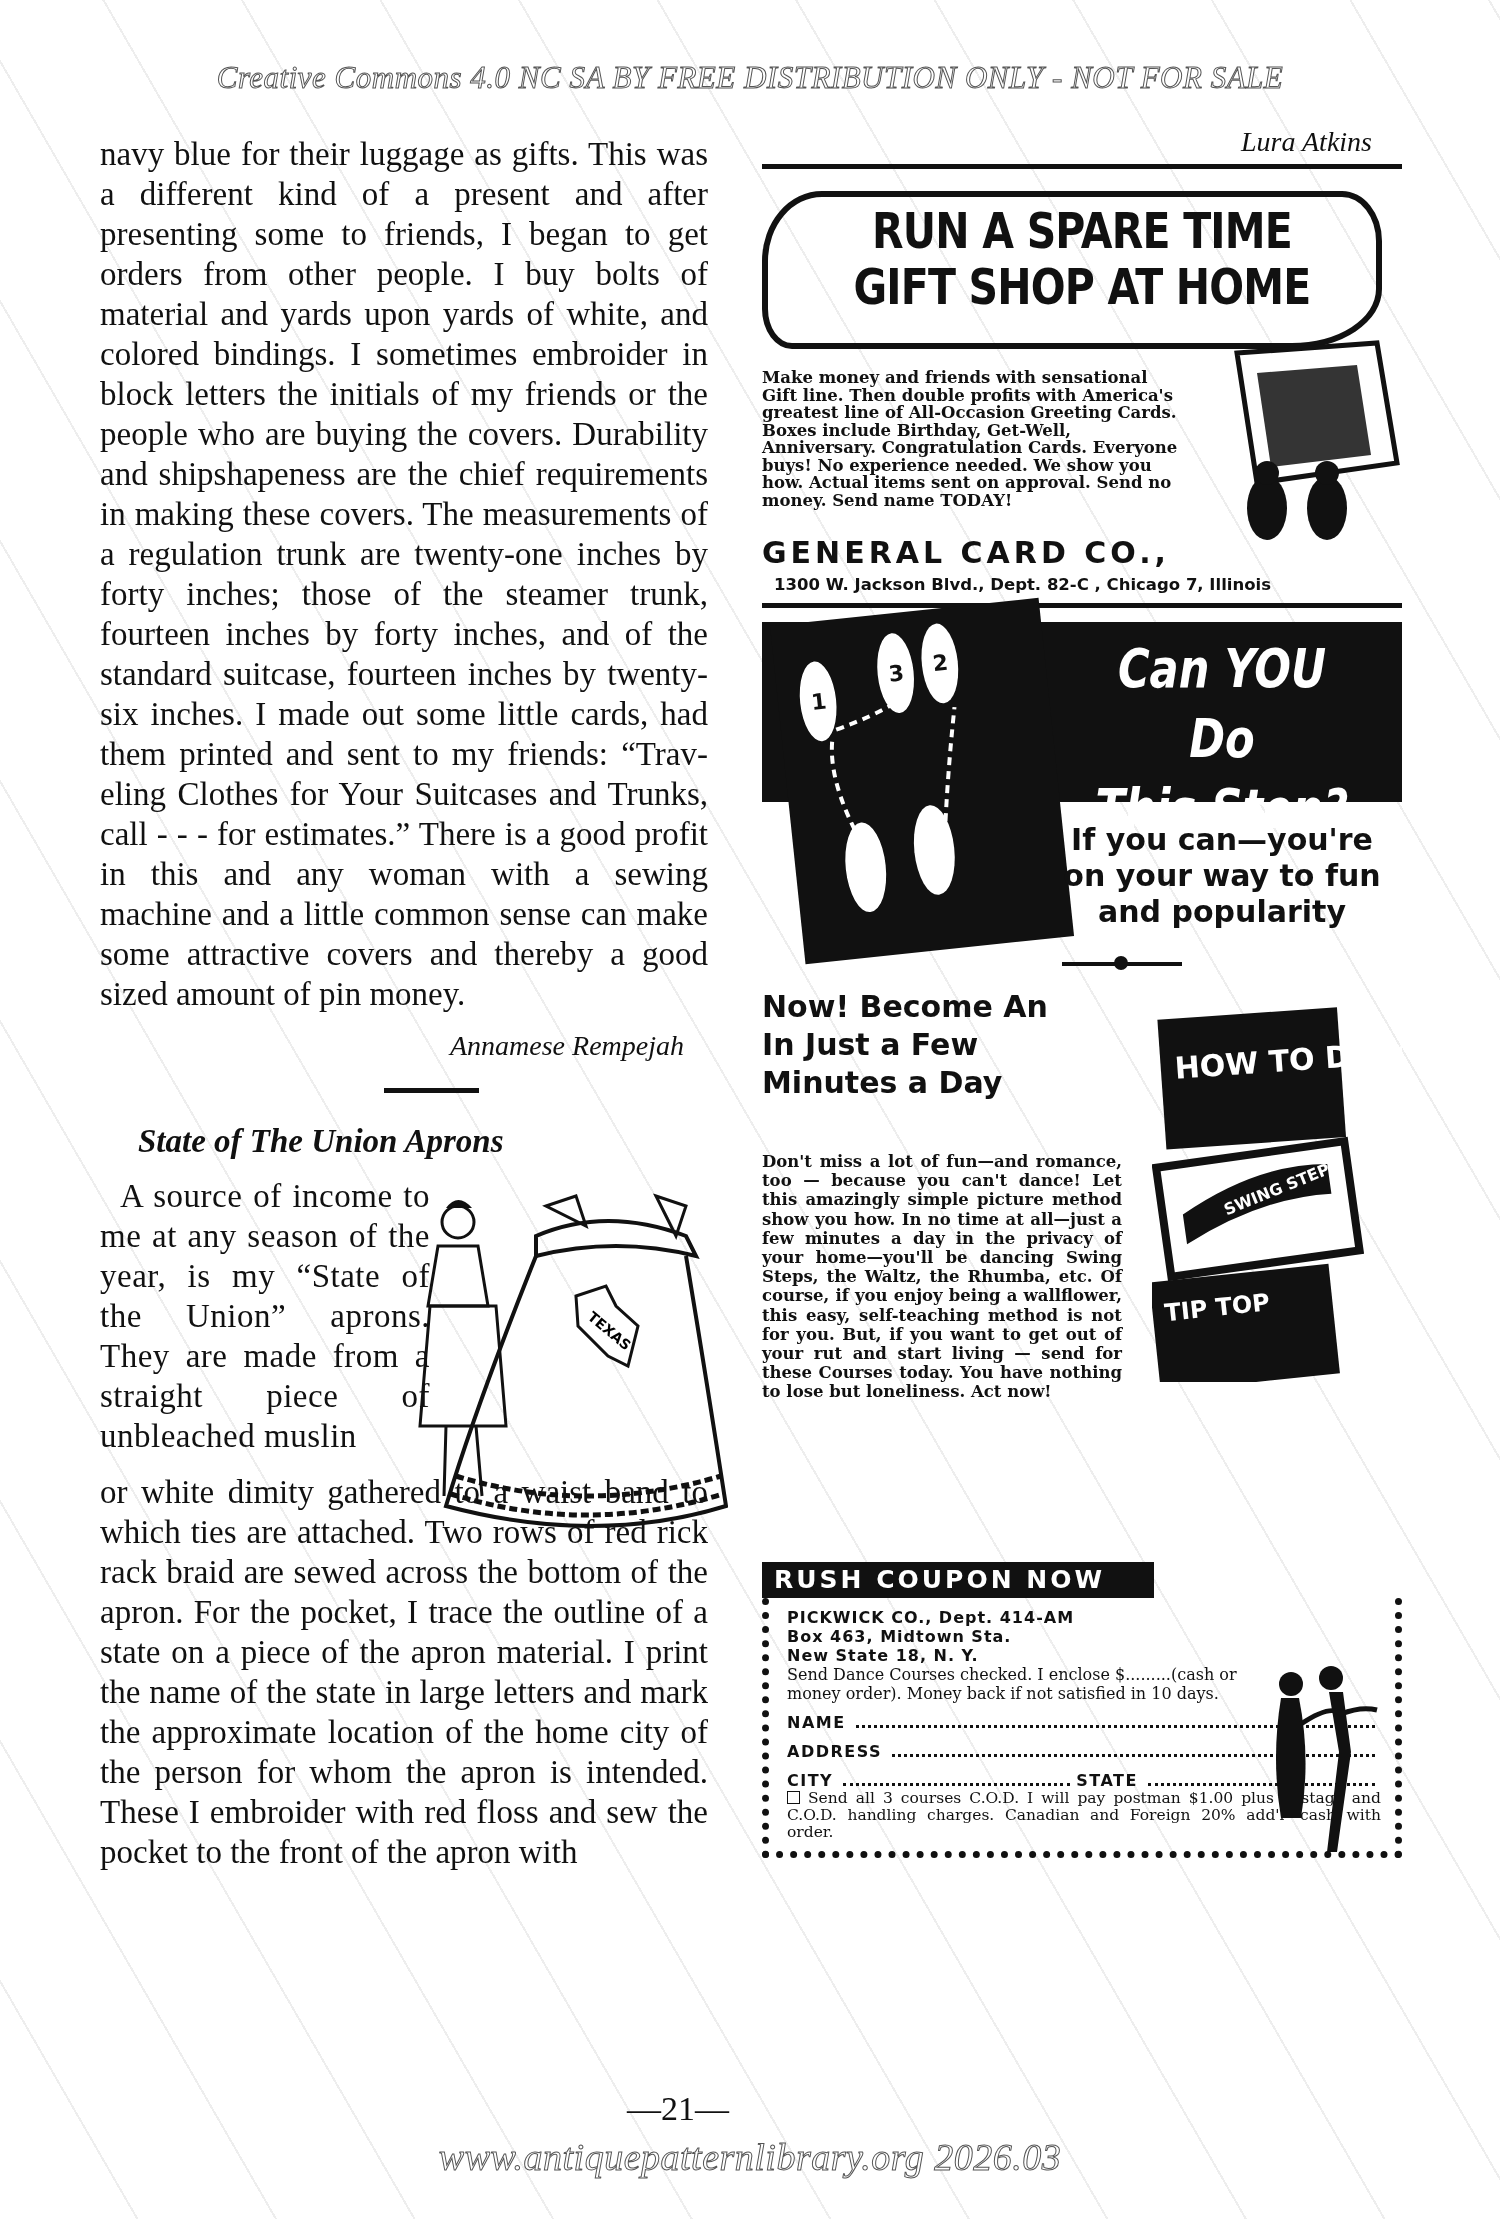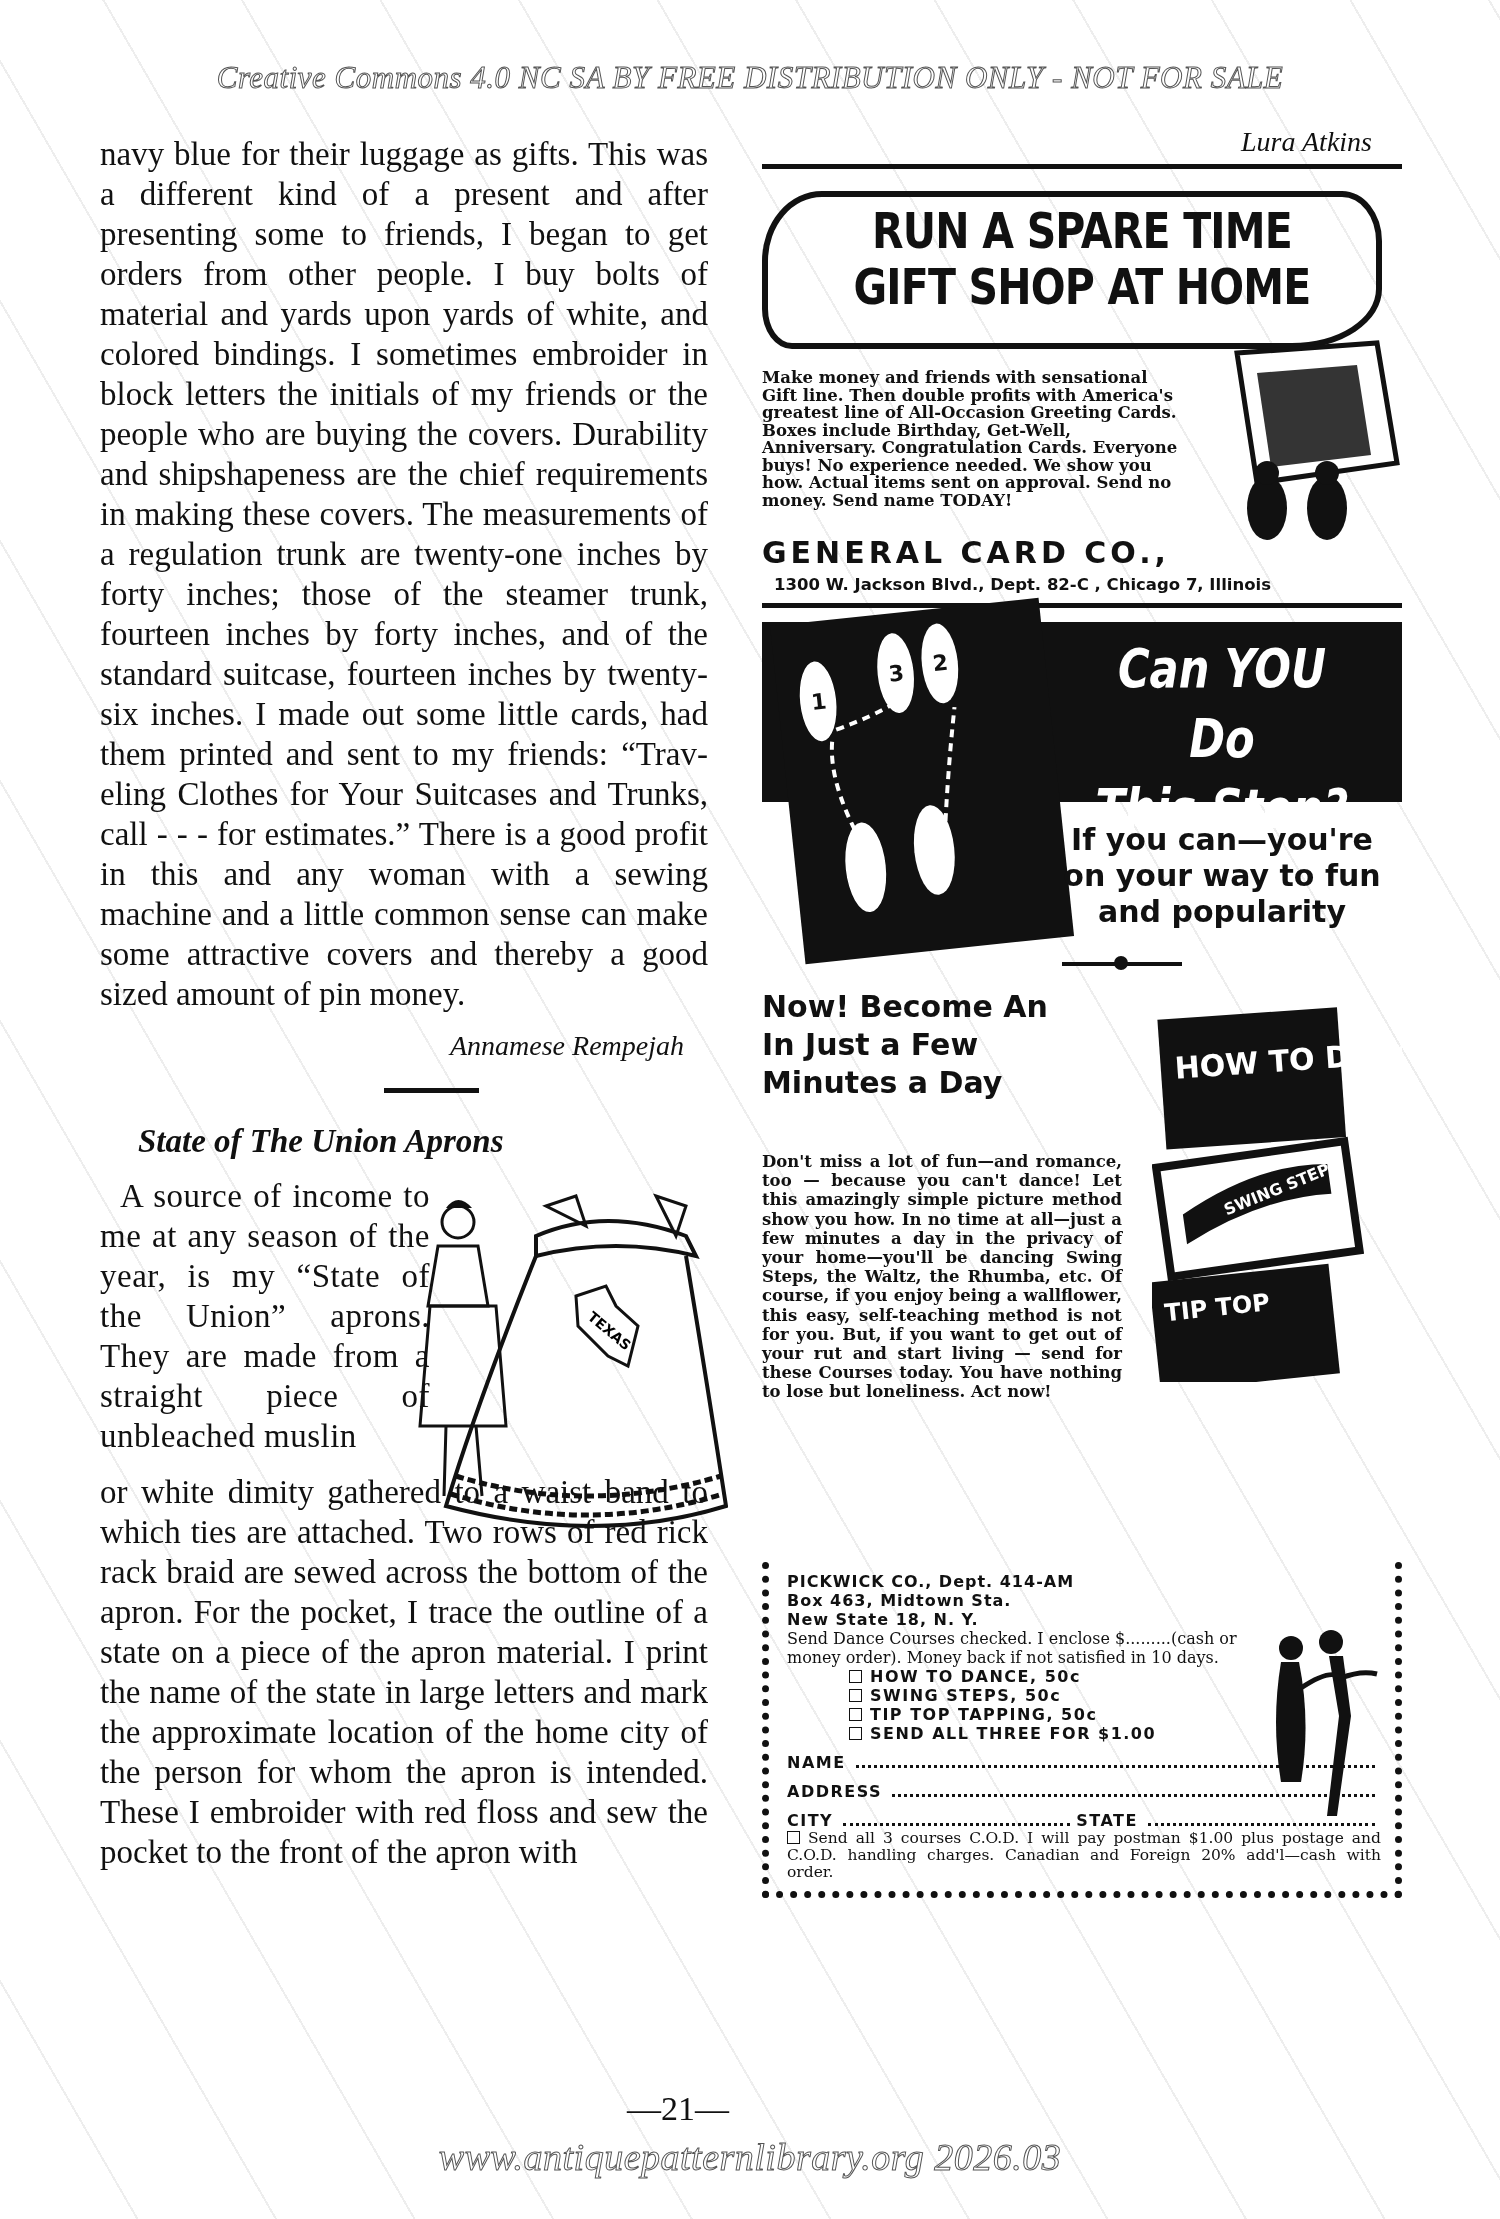--- a/index.html
+++ b/index.html
@@ -242,38 +242,33 @@
         <text x="70" y="200" fill="#fff" font-family="DejaVu Sans, sans-serif" font-weight="bold" font-size="16" transform="rotate(-14 100 190)">SWING STEPS</text>
       </g>
       <g transform="rotate(-6 100 300)">
         <rect x="0" y="270" width="180" height="110" fill="#111"></rect>
         <text x="12" y="310" fill="#fff" font-family="DejaVu Sans, sans-serif" font-weight="bold" font-size="24">TIP TOP</text>
       </g>
     </svg>
   </div>
 
   <div class="coupon">
+    <div class="coupon-banner">RUSH COUPON NOW</div>
     <div class="coupon-body">
       <svg class="dancers-art" viewBox="0 0 130 200">
         <circle cx="40" cy="20" r="12" fill="#111"></circle>
         <circle cx="80" cy="14" r="12" fill="#111"></circle>
         <path d="M30 34 q-10 60 0 120 l20 0 q10 -60 -2 -120 z" fill="#111"></path>
         <path d="M78 28 l10 60 l-12 100 l10 0 l14 -100 l-8 -60 z" fill="#111"></path>
         <path d="M50 60 q30 -20 40 -10 q20 -8 36 -4" stroke="#111" stroke-width="5" fill="none"></path>
       </svg>
       <div class="bold" style="letter-spacing:1px;">PICKWICK CO., Dept. 414-AM</div>
       <div class="bold" style="letter-spacing:1px;">Box 463, Midtown Sta.</div>
       <div class="bold" style="letter-spacing:1px;">New State 18, N. Y.</div>
       <div class="serif" style="width:470px;">Send Dance Courses checked. I en­close $.........(cash or money order). Money back if not satisfied in 10 days.</div>
-      <div class="coupon-options">
-        <div><span class="checkbox"></span><span>HOW TO DANCE, 50c</span></div>
-        <div><span class="checkbox"></span><span>SWING STEPS, 50c</span></div>
-        <div><span class="checkbox"></span><span>TIP TOP TAPPING, 50c</span></div>
-        <div><span class="checkbox"></span><span>SEND ALL THREE FOR $1.00</span></div>
-      </div>
       <div class="coupon-field">
         <span>NAME</span>
           <span class="dots"></span>
       </div>
       <div class="coupon-field">
         <span>ADDRESS</span>
           <span class="dots"></span>
       </div>
       <div class="coupon-field">
         <span>CITY</span>

